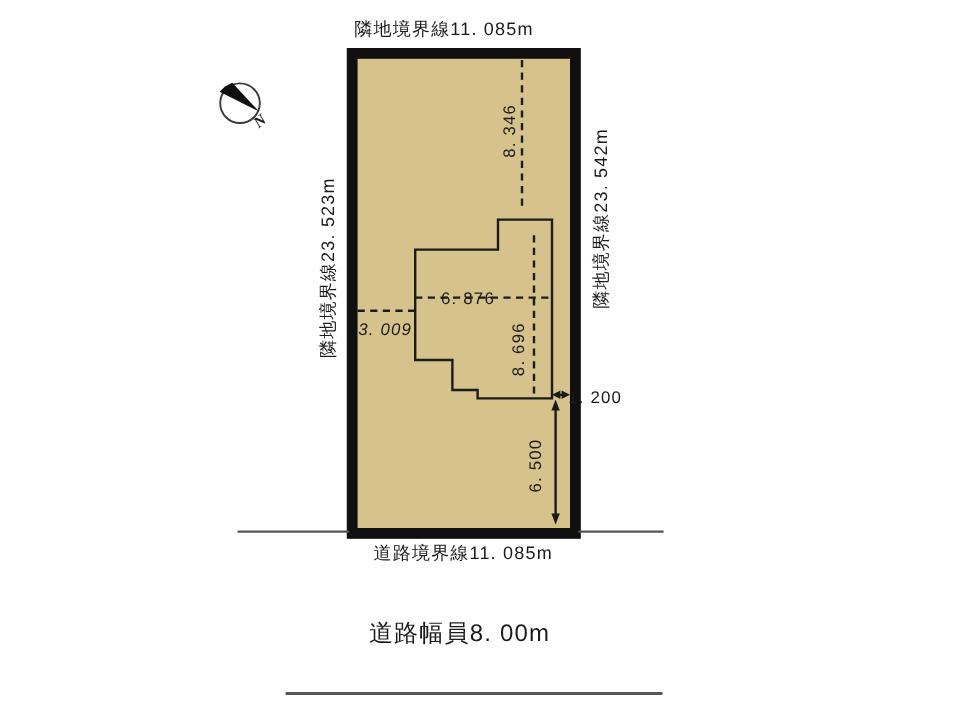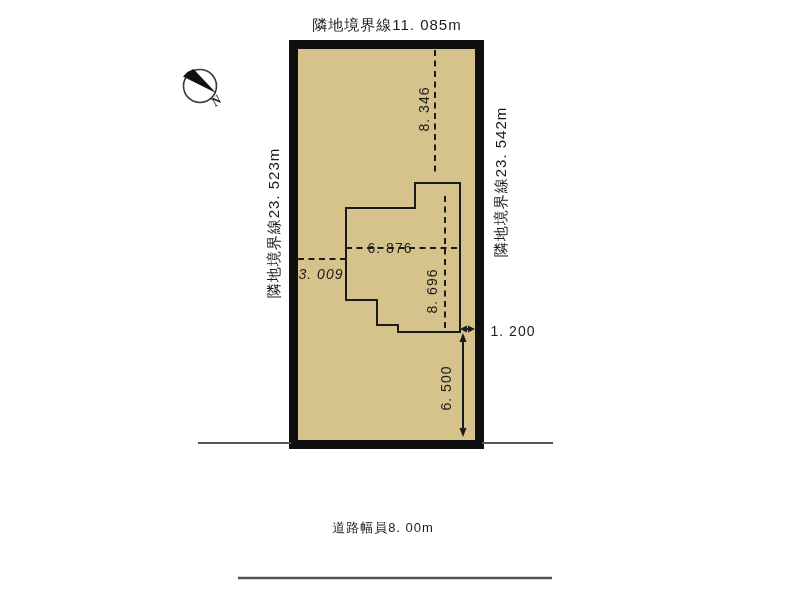--- a/index.html
+++ b/index.html
@@ -37,21 +37,21 @@
     color: #1b1b1b;
     white-space: nowrap;
     transform: translate(-50%, -50%);
     letter-spacing: 1px;
   }
   .label.vert {
     transform: translate(-50%, -50%) rotate(-90deg);
   }
   .boundary-label { font-size: 15px; }
   .dim-label      { font-size: 14px; }
-  .road-width-label { font-size: 13px; }
+  .road-width-label { font-size: 20px; }
 </style>
 </head>
 <body>
 
 <div class="canvas">
 
   <div class="plot-area"></div>
 
   <svg class="overlay" viewBox="0 0 800 593">
 
@@ -79,34 +79,35 @@
       <polygon points="463,333 459.5,342 466.5,342" fill="#1b1b1b"></polygon>
       <polygon points="463,437 459.5,428 466.5,428" fill="#1b1b1b"></polygon>
     </g>
 
     <line x1="198" y1="443" x2="291" y2="443" stroke="#555555" stroke-width="2"></line>
     <line x1="482" y1="443" x2="553" y2="443" stroke="#555555" stroke-width="2"></line>
 
     <line x1="238" y1="578" x2="552" y2="578" stroke="#555555" stroke-width="2.5"></line>
   </svg>
 
-  <div class="label boundary-label" style="left:387px; top:25px;">隣地境界線11. 085m</div>
+  <div class="label boundary-label" style="left:370px; top:25px;">隣地境界線11. 085m</div>
 
   <div class="label boundary-label vert" style="left:274px; top:223px;">隣地境界線23. 523m</div>
 
   <div class="label boundary-label vert" style="left:501px; top:182px;">隣地境界線23. 542m</div>
 
+  <div class="label boundary-label" style="left:386px; top:461px;">道路境界線11. 085m</div>
 
   <div class="label road-width-label" style="left:383px; top:528px;">道路幅員8. 00m</div>
 
   <div class="label dim-label vert" style="left:424px; top:109px;">8. 346</div>
 
   <div class="label dim-label" style="left:390px; top:248px;">6. 876</div>
 
   <div class="label dim-label" style="left:321px; top:274px;font-style:italic;">3. 009</div>
 
   <div class="label dim-label vert" style="left:432px; top:291px;">8. 696</div>
 
-  <div class="label dim-label" style="left:513px; top:331px;">1. 200</div>
+  <div class="label dim-label" style="left:496px; top:331px;">1. 200</div>
 
   <div class="label dim-label vert" style="left:446px; top:388px;">6. 500</div>
 
 </div>
 
 </body></html>

